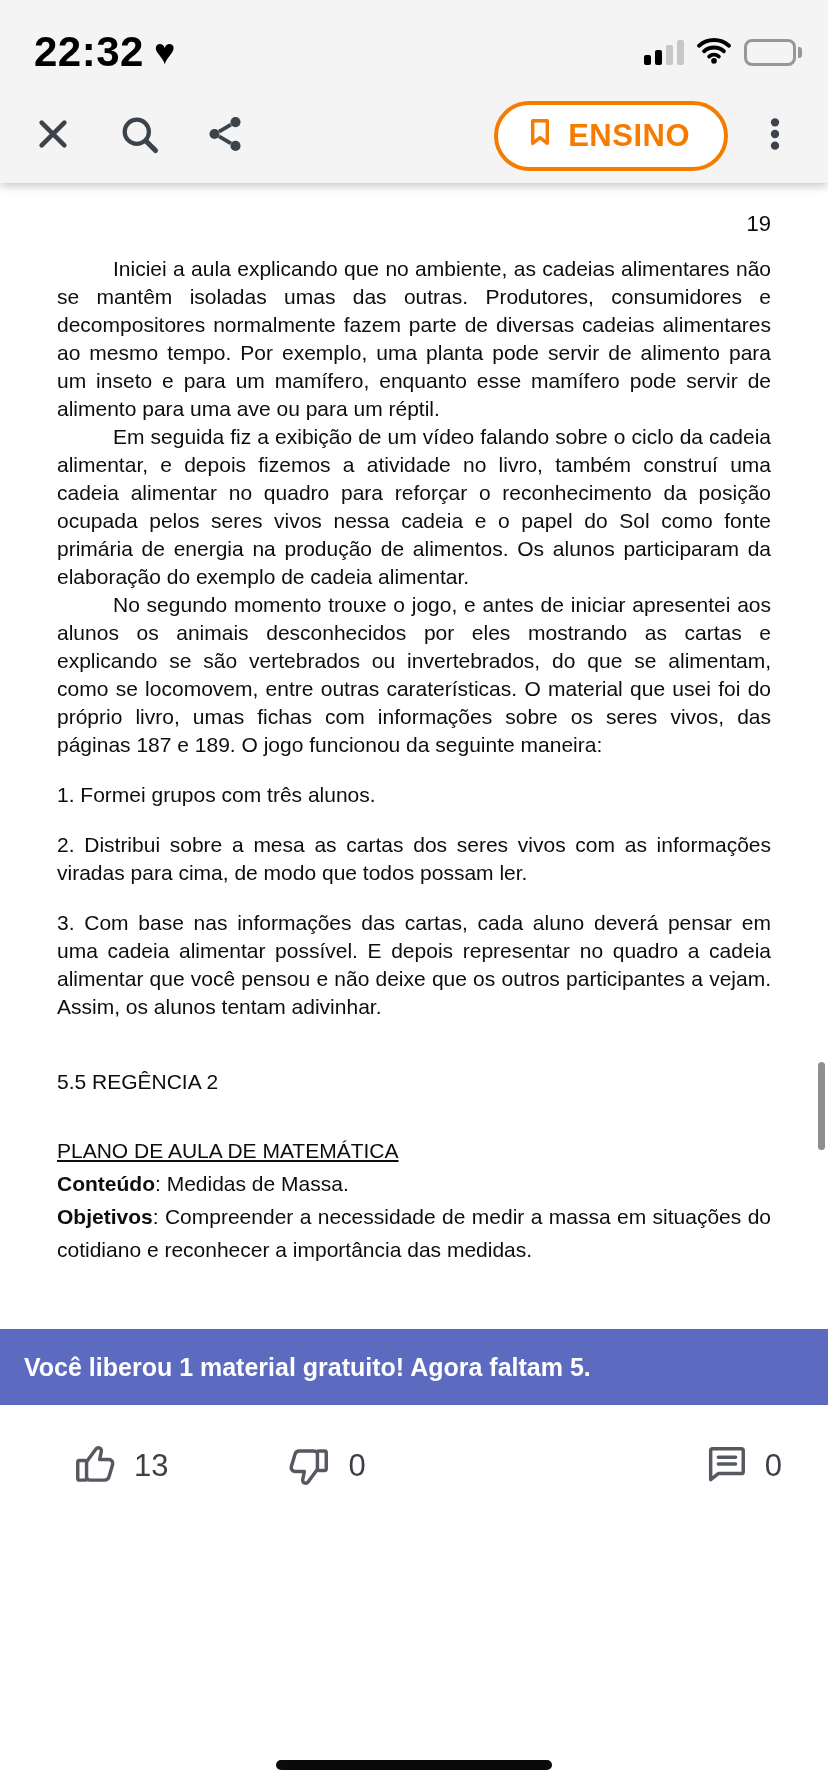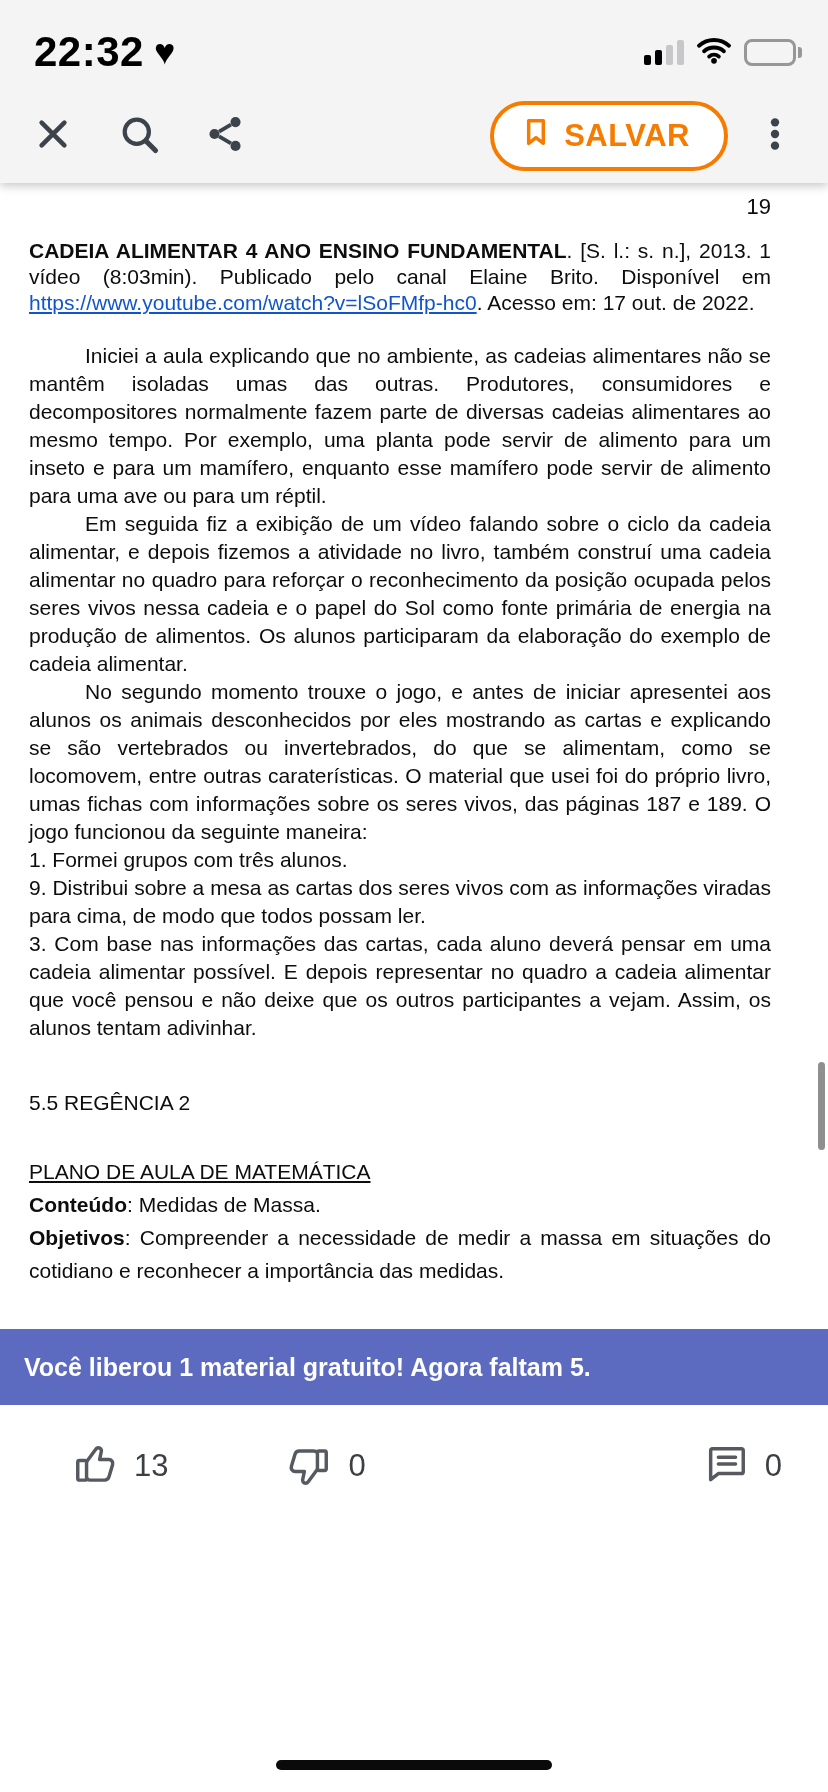--- a/index.html
+++ b/index.html
@@ -23,27 +23,27 @@
   .battery .shell { width:52px; height:27px; border:3px solid rgba(0,0,0,.38); border-radius:8px; padding:3px; }
   .battery .level { width:62%; height:100%; background:#000; border-radius:3px; }
   .battery .nub { width:4px; height:11px; background:rgba(0,0,0,.38); border-radius:0 3px 3px 0; margin-left:2px; }
 
   .toolbar { display:flex; align-items:center; height:95px; padding:0 28px 0 28px; }
   .tool-btn { width:50px; height:50px; display:flex; align-items:center; justify-content:center; margin-right:36px; background:none; border:none; cursor:pointer; }
   .save-btn { margin-left:auto; display:flex; align-items:center; gap:12px; border:4px solid #f57c00; background:#fff; border-radius:999px; padding:11px 34px 11px 26px; color:#f57c00; font-weight:700; font-size:31px; letter-spacing:.5px; cursor:pointer; font-family:"Liberation Sans", sans-serif; }
   .kebab-btn { margin-left:22px; margin-right:0; }
 
   
-  .doc { position:absolute; top:166px; left:0; width:100%; height:1146px; background:#fff; padding:28px 57px 0 29px; color:#0d0d0d; overflow:hidden; }
+  .doc { position:absolute; top:183px; left:0; width:100%; height:1146px; background:#fff; padding:28px 57px 0 57px; color:#0d0d0d; overflow:hidden; }
   .page-number { text-align:right; font-size:22px; margin-bottom:18px; }
   .citation { font-size:21px; line-height:26px; text-align:justify; margin-bottom:26px; }
   .ref-title { font-weight:700; }
   .doc-link { color:#1155cc; text-decoration:underline; cursor:pointer; }
   .body-paragraph { font-size:21px; line-height:28px; text-align:justify; text-indent:56px; }
-  .list-item { font-size:21px; line-height:28px; text-align:justify; }
+  .list-item { font-size:21px; line-height:28px; text-align:justify; margin-top:22px; }
   .section { margin-top:44px; }
   .section p { font-size:21px; line-height:33px; text-align:justify; }
   .underlined { text-decoration:underline;margin-top:36px; }
   .bold { font-weight:700; }
   .scroll-thumb { position:absolute; right:3px; top:1062px; width:7px; height:88px; background:#8f8f8f; border-radius:4px; z-index:6; }
 
   
   .banner { position:absolute; top:1329px; left:0; width:100%; height:76px; background:#5c6bc0; display:flex; align-items:center; padding:0 24px; }
   .banner-text { color:#ffffff; font-weight:700; font-size:25px; }
 
@@ -116,48 +116,45 @@
             </svg>
         </span>
       </button>
 
       <button class="save-btn">
         <span>
           <svg width="32" height="32" viewBox="0 0 24 24">
               <path d="M6.5 3.5 h11 v17 l-5.5 -4.2 -5.5 4.2 z" fill="none" stroke="#f57c00" stroke-width="2.6" stroke-linejoin="round"></path>
             </svg>
         </span>
-        <span>SALVAR</span>
+        <span>ENSINO</span>
       </button>
 
       <button class="tool-btn kebab-btn">
         <span>
           <svg width="40" height="40" viewBox="0 0 24 24">
               <circle cx="12" cy="5" r="2.5" fill="#3d434b"></circle>
               <circle cx="12" cy="12" r="2.5" fill="#3d434b"></circle>
               <circle cx="12" cy="19" r="2.5" fill="#3d434b"></circle>
             </svg>
         </span>
       </button>
     </div>
   </div>
 
   <div class="doc">
     <p class="page-number">19</p>
 
-    <p class="citation">
-      <span class="ref-title">CADEIA ALIMENTAR 4 ANO ENSINO FUNDAMENTAL</span><span>. [S. l.: s. n.], 2013. 1 vídeo (8:03min). Publicado pelo canal Elaine Brito. Disponível em </span><a class="doc-link">https://www.youtube.com/watch?v=lSoFMfp-hc0</a><span>. Acesso em: 17 out. de 2022.</span>
-    </p>
 
     <p class="body-paragraph">Iniciei a aula explicando que no ambiente, as cadeias alimentares não se mantêm isoladas umas das outras. Produtores, consumidores e decompositores normalmente fazem parte de diversas cadeias alimentares ao mesmo tempo. Por exemplo, uma planta pode servir de alimento para um inseto e para um mamífero, enquanto esse mamífero pode servir de alimento para uma ave ou para um réptil.</p>
     <p class="body-paragraph">Em seguida fiz a exibição de um vídeo falando sobre o ciclo da cadeia alimentar, e depois fizemos a atividade no livro, também construí uma cadeia alimentar no quadro para reforçar o reconhecimento da posição ocupada pelos seres vivos nessa cadeia e o papel do Sol como fonte primária de energia na produção de alimentos. Os alunos participaram da elaboração do exemplo de cadeia alimentar.</p>
     <p class="body-paragraph">No segundo momento trouxe o jogo, e antes de iniciar apresentei aos alunos os animais desconhecidos por eles mostrando as cartas e explicando se são vertebrados ou invertebrados, do que se alimentam, como se locomovem, entre outras caraterísticas. O material que usei foi do próprio livro, umas fichas com informações sobre os seres vivos, das páginas 187 e 189. O jogo funcionou da seguinte maneira:</p>
 
     <p class="list-item">1. Formei grupos com três alunos.</p>
-    <p class="list-item">9. Distribui sobre a mesa as cartas dos seres vivos com as informações viradas para cima, de modo que todos possam ler.</p>
+    <p class="list-item">2. Distribui sobre a mesa as cartas dos seres vivos com as informações viradas para cima, de modo que todos possam ler.</p>
     <p class="list-item">3. Com base nas informações das cartas, cada aluno deverá pensar em uma cadeia alimentar possível. E depois representar no quadro a cadeia alimentar que você pensou e não deixe que os outros participantes a vejam. Assim, os alunos tentam adivinhar.</p>
 
     <div class="section">
       <p>5.5 REGÊNCIA 2</p>
       <p class="underlined">PLANO DE AULA DE MATEMÁTICA</p>
       <p><span class="bold">Conteúdo</span><span>: Medidas de Massa.</span></p>
       <p><span class="bold">Objetivos</span><span>: Compreender a necessidade de medir a massa em situações do cotidiano e reconhecer a importância das medidas.</span></p>
     </div>
   </div>
 

